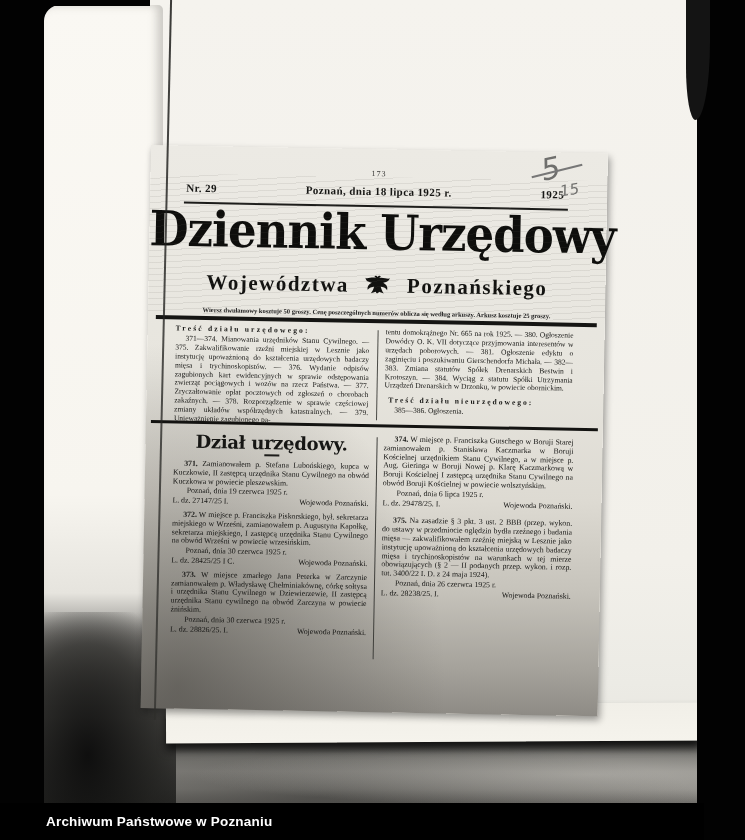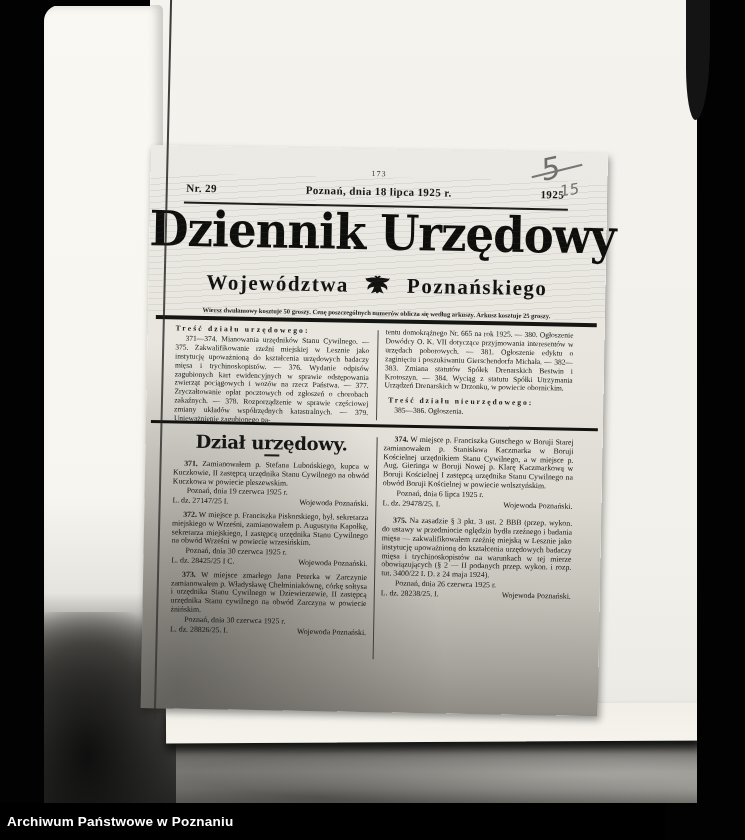--- a/index.html
+++ b/index.html
@@ -95,21 +95,21 @@
 
   
   .band-left{left:0;top:0;width:44px;height:803px;background:#020202;z-index:6;}
   .band-right{left:697px;top:0;width:48px;height:803px;background:#020202;z-index:6;}
   .band-bump{left:686px;top:0;width:24px;height:120px;background:#141414;z-index:6;
     border-radius:0 0 70% 45%/0 0 90px 60px;}
   .band-topsliver{left:0;top:0;width:150px;height:6px;background:#020202;z-index:6;}
 
   
   .footer{left:0;top:803px;width:665px;height:37px;background:#000;z-index:10;
-    display:flex;align-items:center;}
+    display:flex;align-items:center;padding-left:39px;}
   .footer-label{color:#fff;font-family:"Liberation Sans","DejaVu Sans",sans-serif;
     font-weight:bold;font-size:13.5px;letter-spacing:.2px;padding-left:7px;}
 </style>
 </head>
 <body>
 
 <div class="stage">
 
   <div class="abs backing"></div>
   <div class="abs left-strip"></div>

